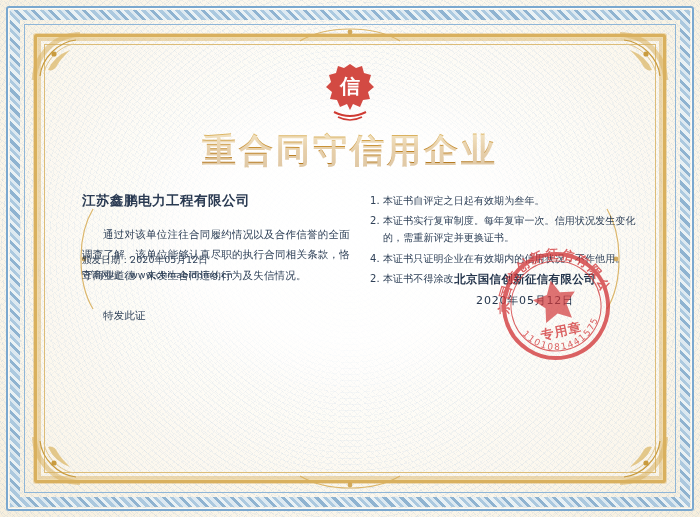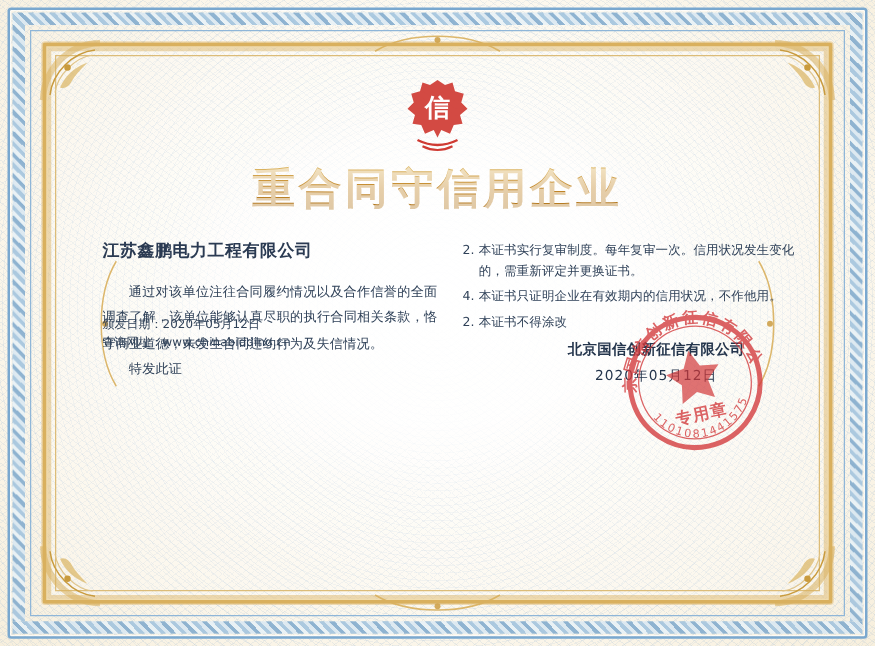--- a/index.html
+++ b/index.html
@@ -195,21 +195,21 @@
     text-align: justify;
     text-indent: 21px;
     letter-spacing: 0.2px;
   }
   .body-text-2 {
     font-size: 10.5px;
     line-height: 1.95;
     color: #2f4158;
     text-indent: 21px;
     letter-spacing: 0.2px;
-    margin-top: 0;
+    margin-top: 20px;
   }
 
   .notes-title {
     font-size: 11px;
     color: #2f4158;
     margin-bottom: 7px;
     letter-spacing: 0.3px;
   }
   .note-item {
     font-size: 10px;
@@ -361,20 +361,21 @@
 
     <div class="columns">
 
       <div class="col-left">
         <div class="company-name">江苏鑫鹏电力工程有限公司</div>
         <div class="body-text">通过对该单位注往合同履约情况以及合作信誉的全面调查了解，该单位能够认真尽职的执行合同相关条款，恪守商业道德，未发生合同违约行为及失信情况。</div>
         <div class="body-text-2">特发此证</div>
       </div>
 
       <div class="col-right">
+        <div class="note-item">1. 本证书自评定之日起有效期为叁年。</div>
         <div class="note-item">2. 本证书实行复审制度。每年复审一次。信用状况发生变化的，需重新评定并更换证书。</div>
         <div class="note-item">4. 本证书只证明企业在有效期内的信用状况，不作他用。</div>
         <div class="note-item">2. 本证书不得涂改</div>
       </div>
 
     </div>
 
     <div class="meta">
       <div class="meta-row">
         <span class="meta-label">颁发日期：</span><span>2020年05月12日</span>

